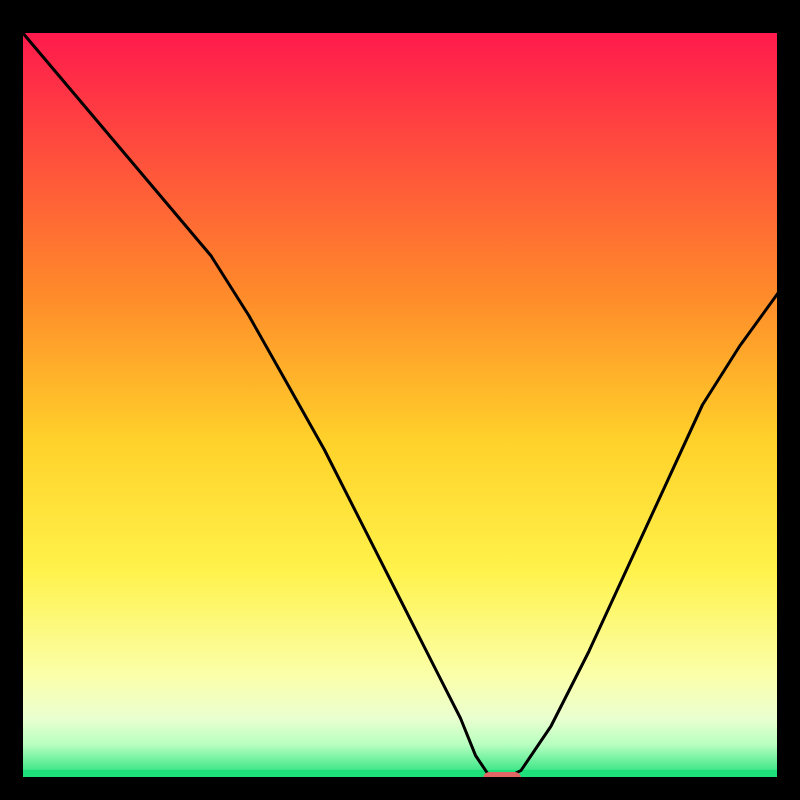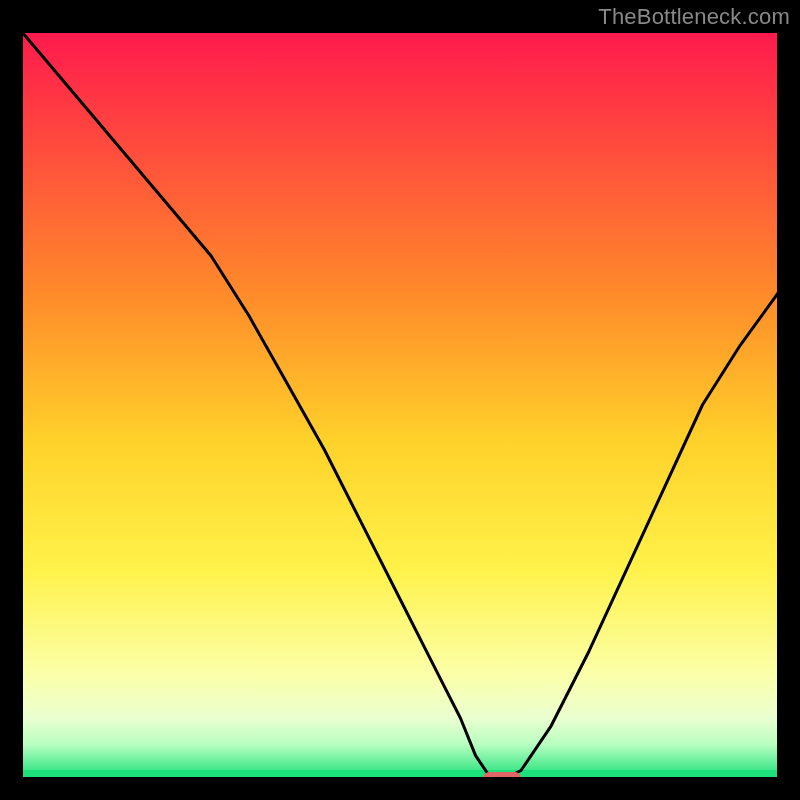--- a/index.html
+++ b/index.html
@@ -33,21 +33,20 @@
     height: 750px;
     
   }
   svg { display: block; }
 </style>
 </head>
 <body>
 
 <div class="stage">
 
-  <div class="attribution">TheBottleneck.com</div>
 
   <div class="plot-frame">
     <svg id="chart-svg" width="760" height="750" viewBox="0 0 760 750">
       <defs>
         <linearGradient id="bg-grad" x1="0" y1="0" x2="0" y2="1">
             <stop offset="0%" stop-color="#ff1a4d"></stop>
             <stop offset="35%" stop-color="#ff8a2a"></stop>
             <stop offset="55.00000000000001%" stop-color="#ffd22a"></stop>
             <stop offset="72%" stop-color="#fff24a"></stop>
             <stop offset="86%" stop-color="#fbffa8"></stop>

